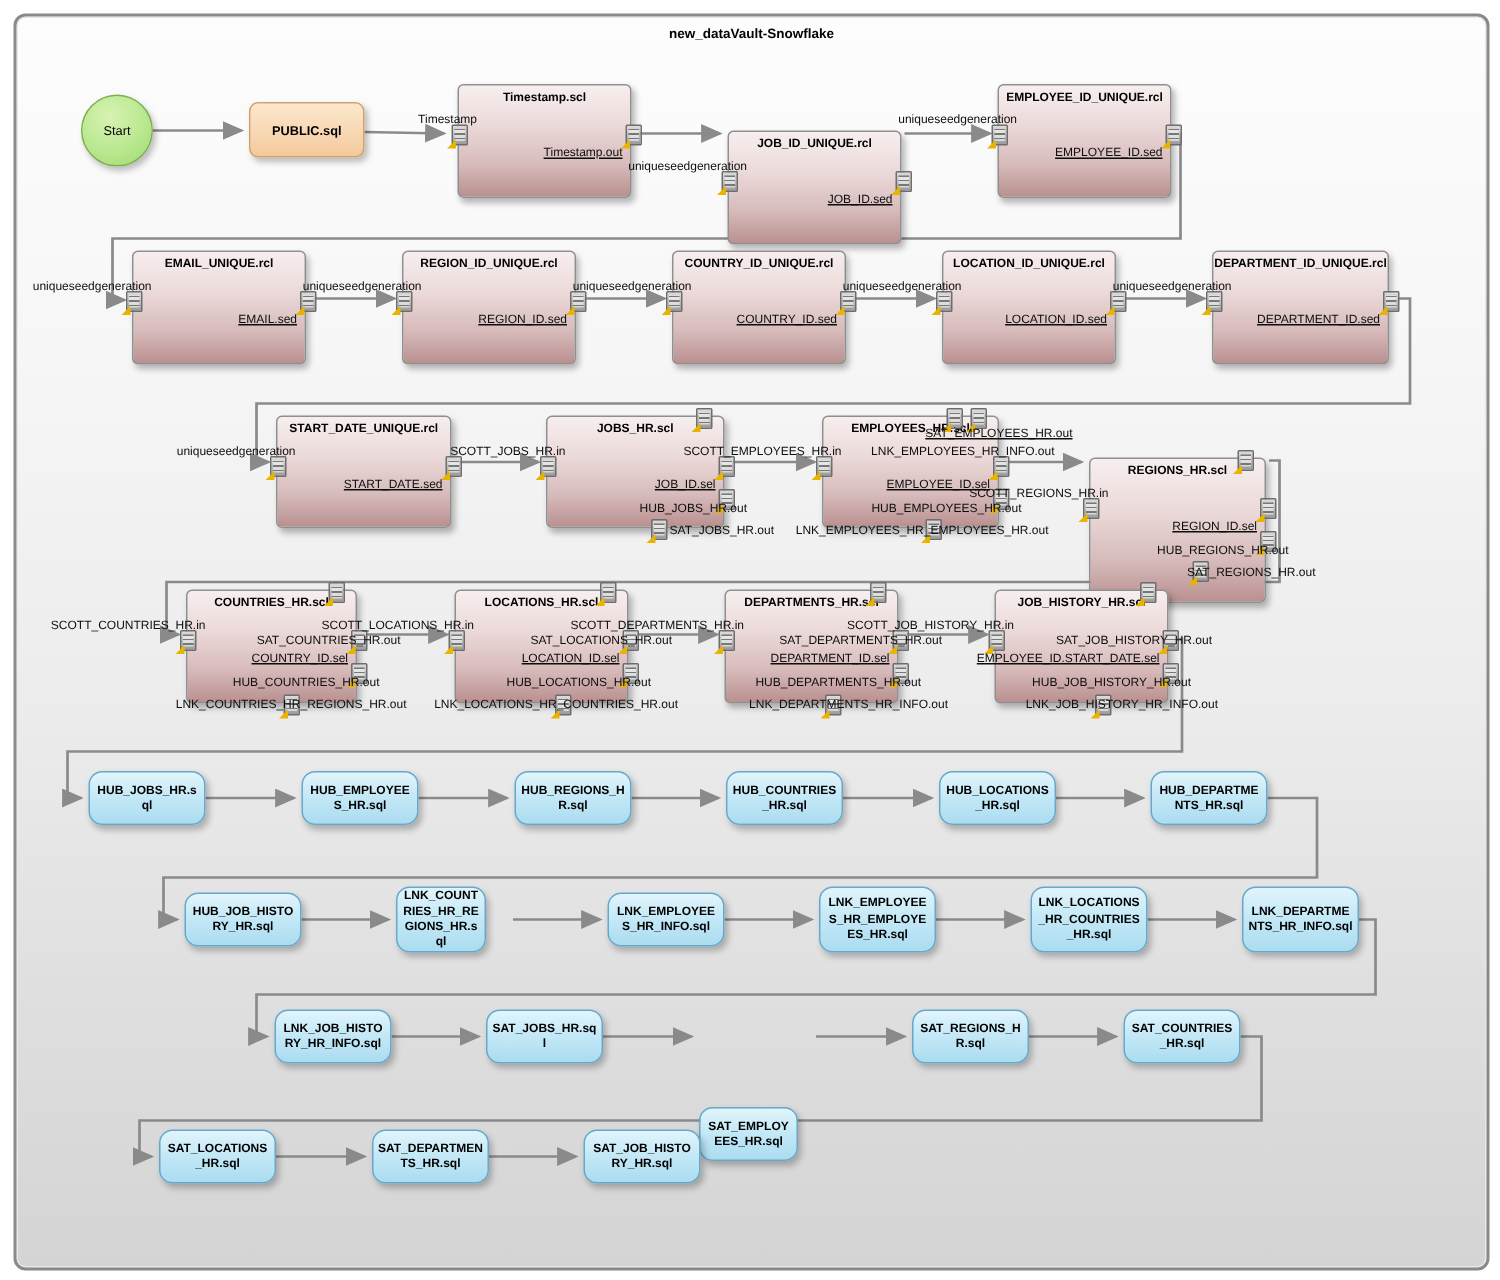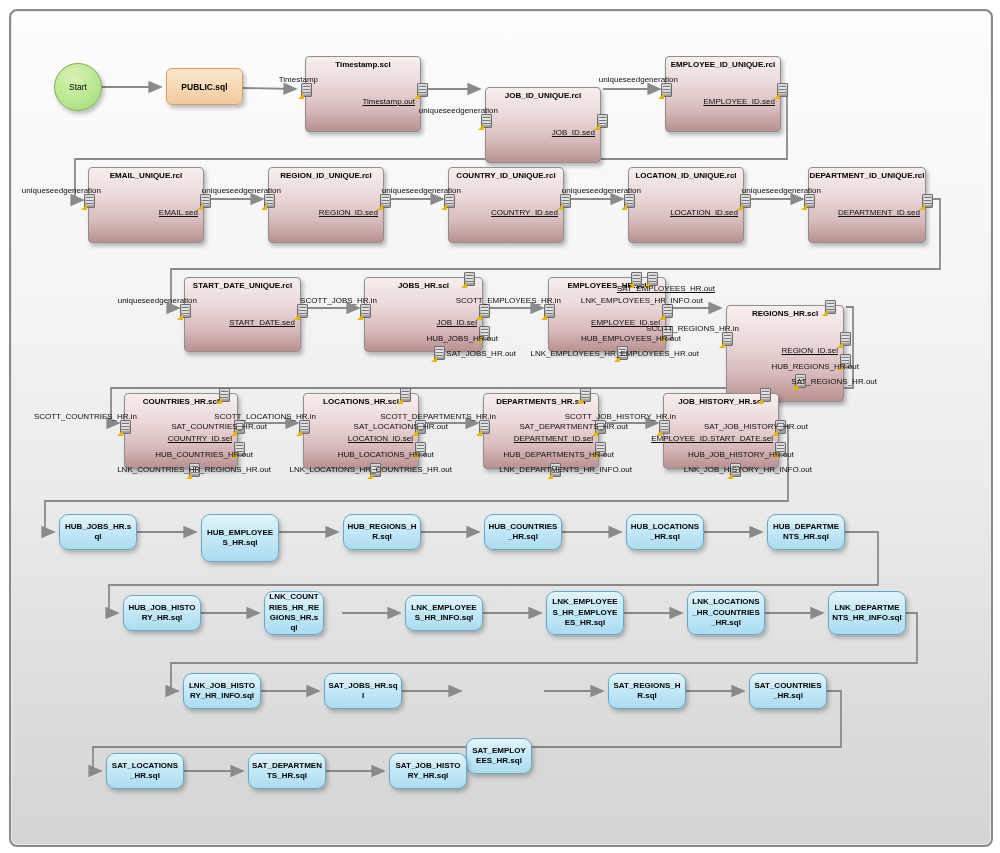--- a/index.html
+++ b/index.html
@@ -39,20 +39,21 @@
     border:1px solid #cfa367;border-radius:6px;box-shadow:2px 3px 4px rgba(0,0,0,.25);
     display:flex;align-items:center;justify-content:center;font-weight:bold;font-size:8.5px;color:#000;}
   .startnode{background:radial-gradient(circle at 40% 30%,#d8f2b2 0%,#b9e890 55%,#9fd96e 100%);
     border:1.5px solid #7fae4f;border-radius:50%;box-shadow:2px 3px 4px rgba(0,0,0,.25);
     display:flex;align-items:center;justify-content:center;font-size:8.5px;color:#000;}
 </style>
 </head>
 <body>
 
 <div id="canvas">
+  <div id="title">new_dataVault-Snowflake</div>
   <svg id="wires" viewBox="0 0 1000 853" xmlns="http://www.w3.org/2000/svg">
     <defs>
       <marker id="arr" markerWidth="9" markerHeight="8" refX="7" refY="3.5" orient="auto">
         <path d="M0,0 L8,3.5 L0,7 z" fill="#8a8a8a"></path>
       </marker>
     </defs>
     <g id="wiregroup" stroke="#8a8a8a" stroke-width="1.8" fill="none">
         <polyline points="91,76 150,76" marker-end="url(#arr)"></polyline>
         <polyline points="232,77 285,78" marker-end="url(#arr)"></polyline>
         <polyline points="412,78 469,78" marker-end="url(#arr)"></polyline>
@@ -249,21 +250,21 @@
         <span class="plabel p-below">LNK_JOB_HISTORY_HR_INFO.out</span>
         <span class="port" style="left: -5px; top: 26px;"></span>
         <span class="port" style="left: 111px; top: 26px;"></span>
         <span class="port" style="left: 111px; top: 48px;"></span>
         <span class="port" style="left: 96px; top: -6px;"></span>
         <span class="port" style="left: 66px; top: 69px;"></span>
       </div>
       <div class="node sqlnode" style="left: 48px; top: 503px; width: 78px; height: 36px;">
         <span class="blab">HUB_JOBS_HR.sql</span>
       </div>
-      <div class="node sqlnode" style="left: 190px; top: 503px; width: 78px; height: 48px;">
+      <div class="node sqlnode" style="left: 190px; top: 503px; width: 78px; height: 36px;">
         <span class="blab">HUB_EMPLOYEES_HR.sql</span>
       </div>
       <div class="node sqlnode" style="left: 332px; top: 503px; width: 78px; height: 36px;">
         <span class="blab">HUB_REGIONS_HR.sql</span>
       </div>
       <div class="node sqlnode" style="left: 473px; top: 503px; width: 78px; height: 36px;">
         <span class="blab">HUB_COUNTRIES_HR.sql</span>
       </div>
       <div class="node sqlnode" style="left: 615px; top: 503px; width: 78px; height: 36px;">
         <span class="blab">HUB_LOCATIONS_HR.sql</span>

